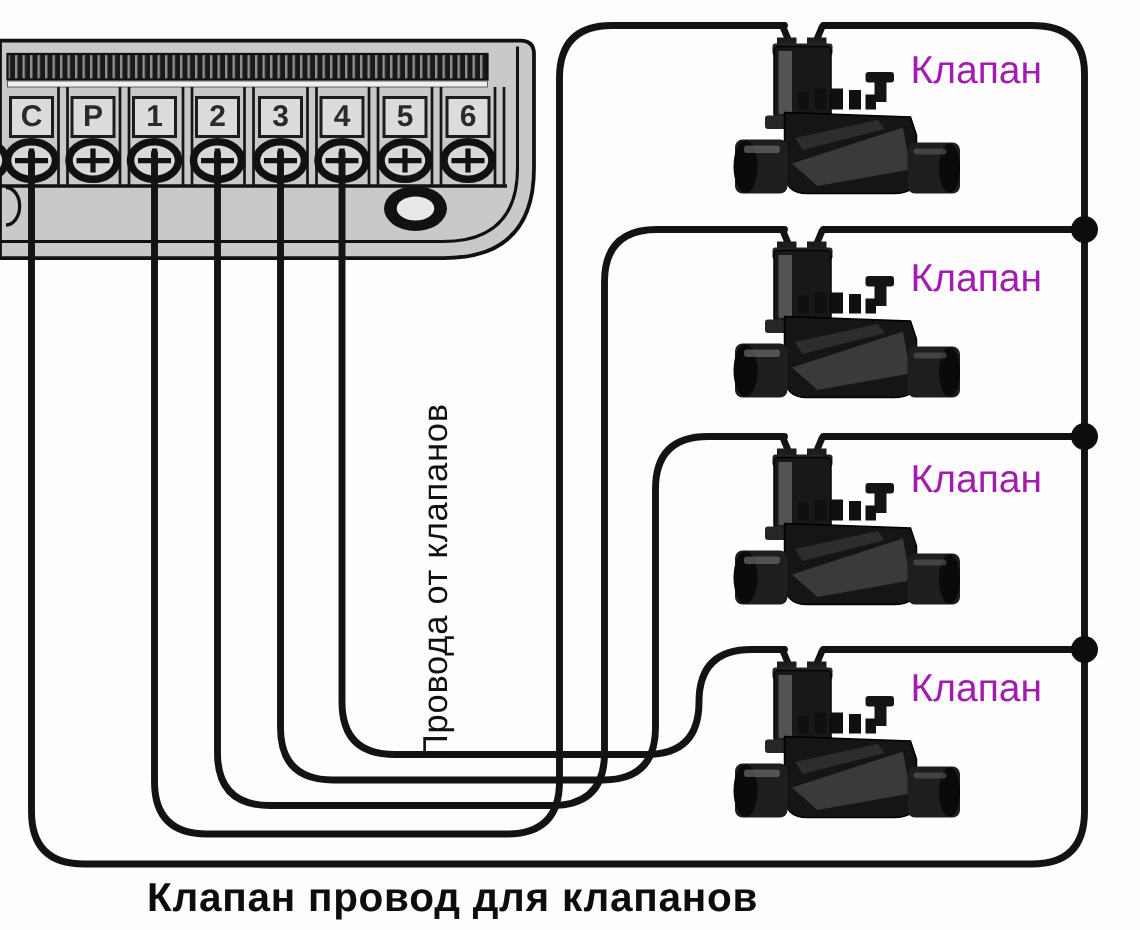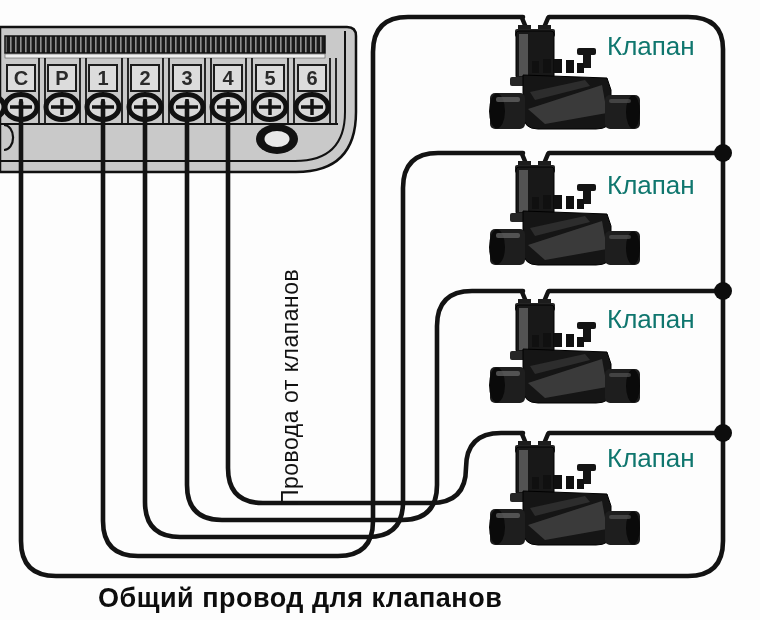--- a/index.html
+++ b/index.html
@@ -7,21 +7,21 @@
     position:relative;width:760px;height:620px;background:#fdfdfd;overflow:hidden;
     font-family:"Liberation Sans","DejaVu Sans",sans-serif;
   }
   #wiring-svg{position:absolute;left:0;top:0;}
   .term-plate{
     position:absolute;top:64px;width:30px;height:28px;box-sizing:border-box;
     background:#dcdcdc;border:2px solid #1c1c1c;color:#2a2a2a;
     font-size:20px;font-weight:bold;text-align:center;line-height:24px;
   }
   .valve-label{
-    position:absolute;left:607px;font-size:26px;color:#0f766e;white-space:nowrap;
+    position:absolute;left:607px;font-size:26px;color:#a21caf;white-space:nowrap;
   }
   .v-label-1{top:31px;}
   .v-label-2{top:170px;}
   .v-label-3{top:304px;}
   .v-label-4{top:443px;}
   .vertical-note{
     position:absolute;left:185px;top:388px;width:210px;height:26px;
     font-size:23px;color:#111;text-align:center;white-space:nowrap;
     transform:rotate(-90deg);transform-origin:center center;letter-spacing:0.5px;
   }
@@ -181,15 +181,15 @@
   <div class="term-plate" style="left:213px;">4</div>
   <div class="term-plate" style="left:255px;">5</div>
   <div class="term-plate" style="left:297px;">6</div>
 
   <div class="valve-label v-label-1">Клапан</div>
   <div class="valve-label v-label-2">Клапан</div>
   <div class="valve-label v-label-3">Клапан</div>
   <div class="valve-label v-label-4">Клапан</div>
 
   <div class="vertical-note">Провода от клапанов</div>
-  <div class="bottom-note">Общий провод для клапанов</div>
+  <div class="bottom-note">Клапан провод для клапанов</div>
 
 </div>
 
 </body></html>

